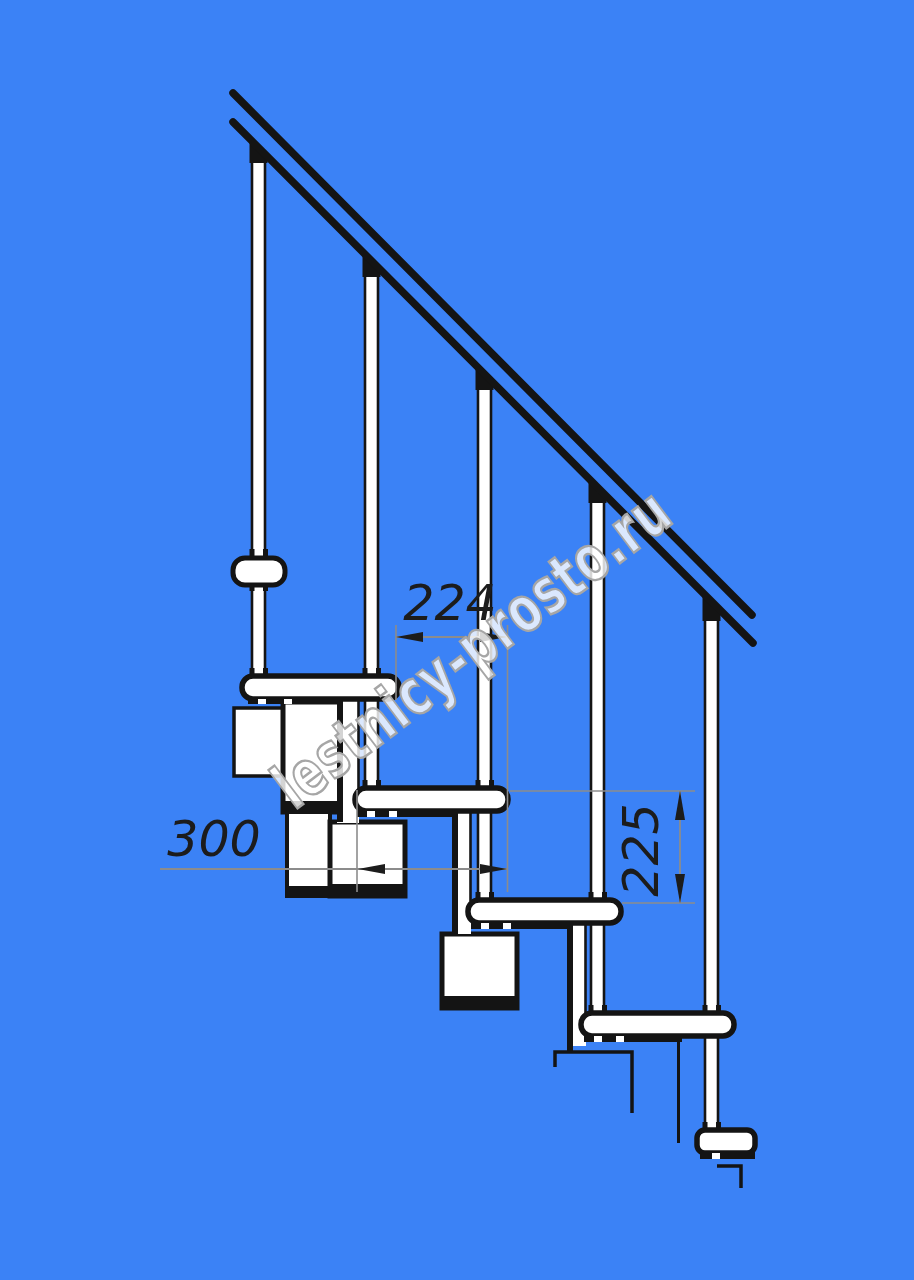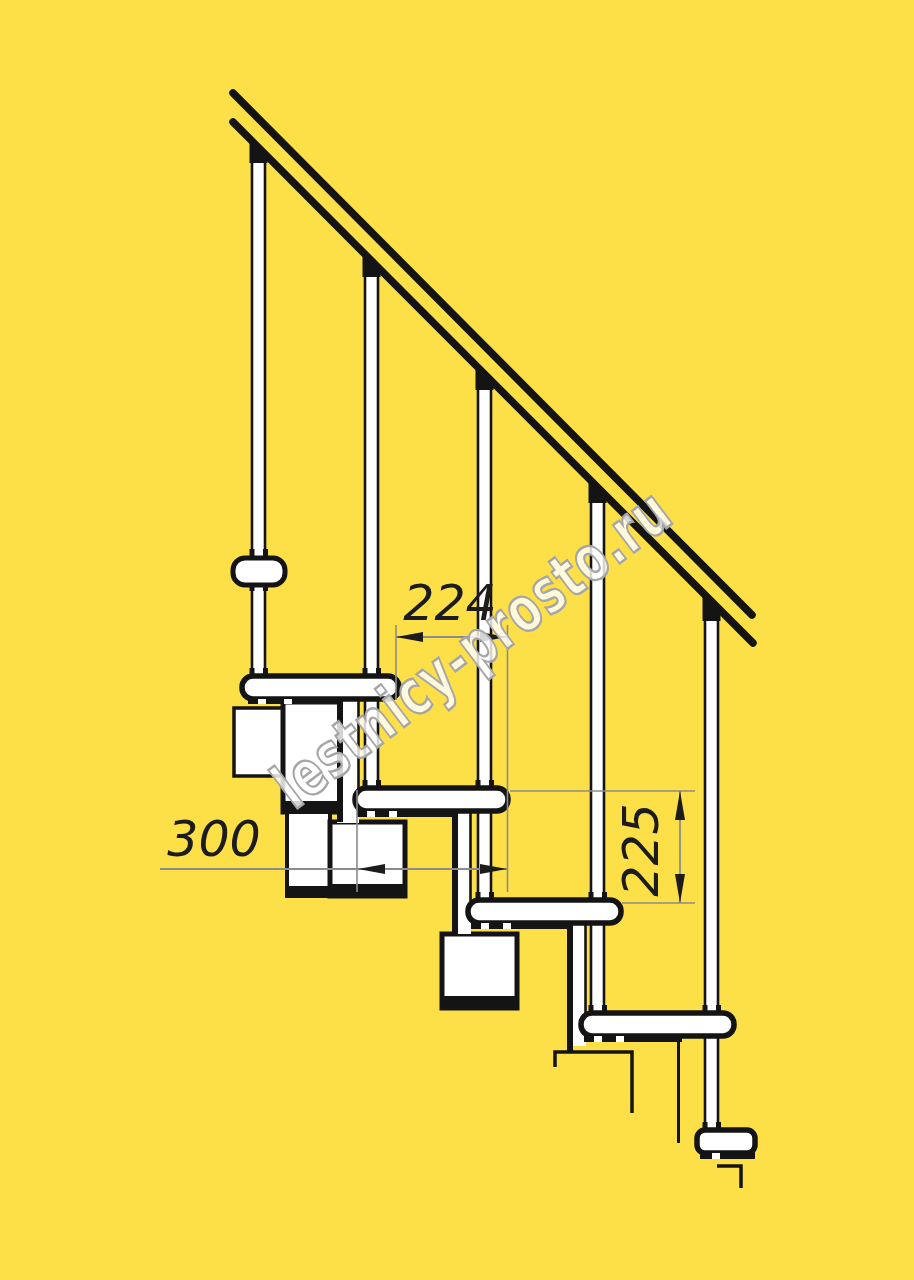--- a/index.html
+++ b/index.html
@@ -1,20 +1,20 @@
 <!DOCTYPE html>
 <html><head>
 <meta charset="utf-8">
 <style>
   html, body { margin: 0; padding: 0; background: #ffffff; }
   .page {
     position: relative;
     width: 914px;
     height: 1280px;
-    background: #fde047;
+    background: #3b82f6;
     overflow: hidden;
     font-family: "DejaVu Sans", sans-serif;
   }
   svg { display: block; }
   .dim-text {
     font-family: "DejaVu Sans", sans-serif;
     font-style: italic;
     font-size: 49px;
     fill: #1c1c1c;
   }

